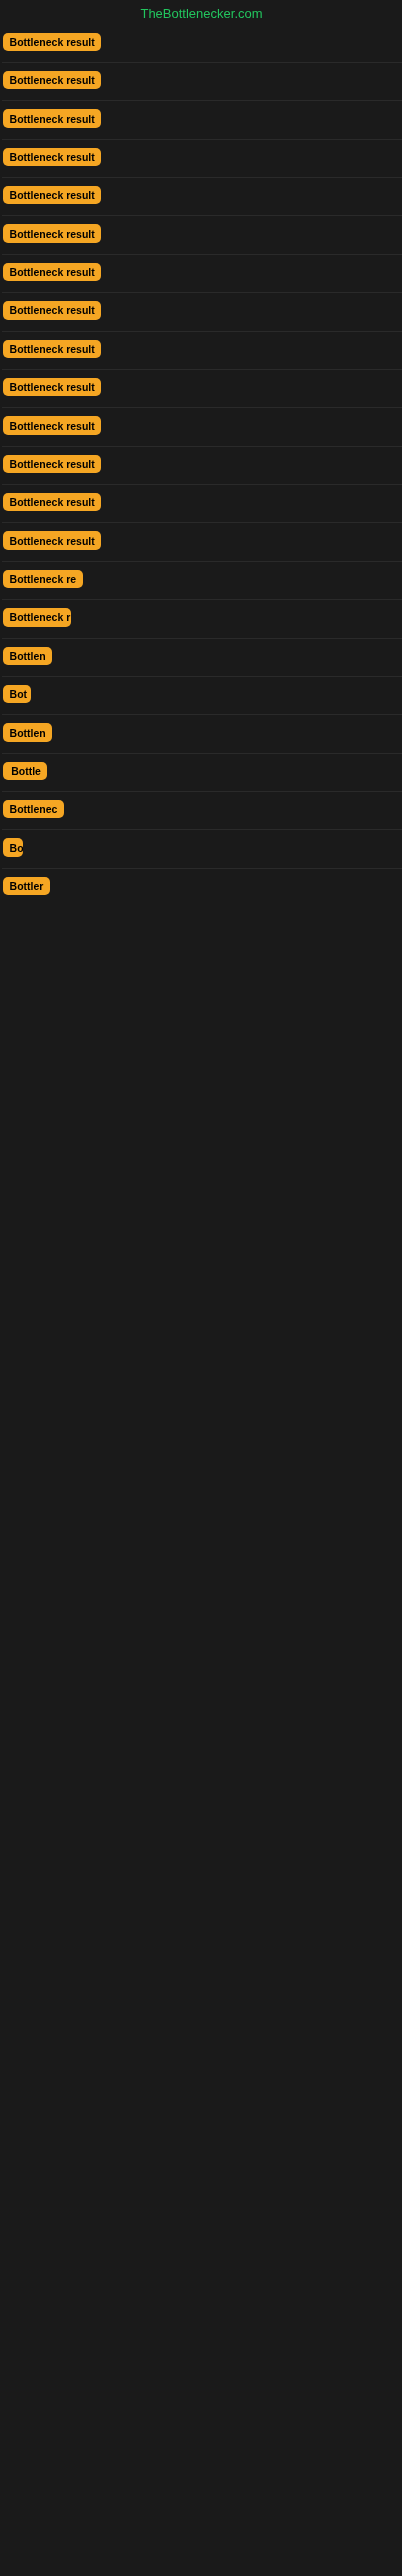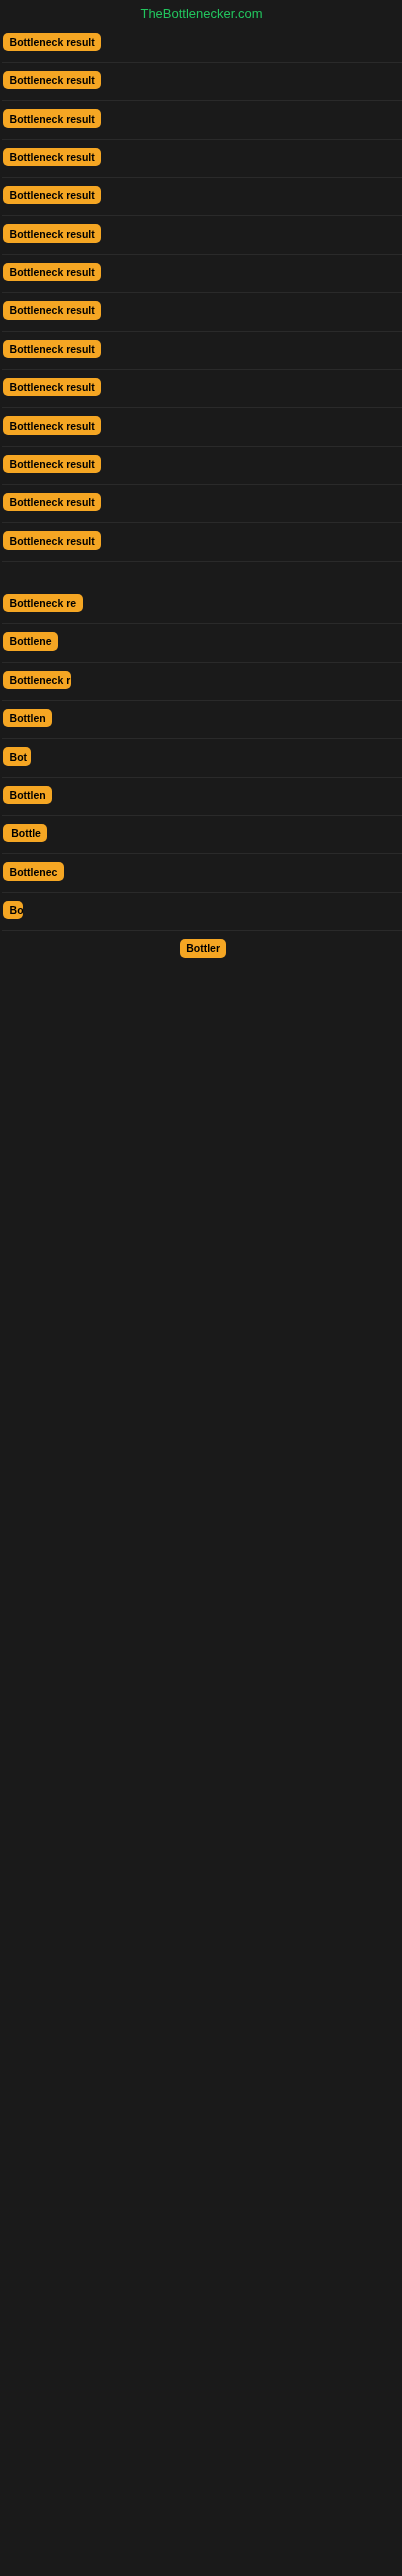--- a/index.html
+++ b/index.html
@@ -37,21 +37,20 @@
     }
 
     .bar-row {
       margin: 0 0 0 1.6px;
       padding: 8px 0 8px 1.6px;
       border-bottom: 0.8px solid #2a2a2a;
     }
 
     .bar-row:last-child {
       border-bottom: none;
-      text-align: center;
     }
   </style>
 </head>
 <body>
 
 <div class="site-title">TheBottlenecker.com</div>
 
 <div id="bars-container">
     <div class="bar-row"><span class="bottleneck-bar" style="max-width: 105px;">Bottleneck result</span></div>
     <div class="bar-row"><span class="bottleneck-bar" style="max-width: 105px;">Bottleneck result</span></div>
@@ -60,22 +59,21 @@
     <div class="bar-row"><span class="bottleneck-bar" style="max-width: 105px;">Bottleneck result</span></div>
     <div class="bar-row"><span class="bottleneck-bar" style="max-width: 105px;">Bottleneck result</span></div>
     <div class="bar-row"><span class="bottleneck-bar" style="max-width: 105px;">Bottleneck result</span></div>
     <div class="bar-row"><span class="bottleneck-bar" style="max-width: 105px;">Bottleneck result</span></div>
     <div class="bar-row"><span class="bottleneck-bar" style="max-width: 105px;">Bottleneck result</span></div>
     <div class="bar-row"><span class="bottleneck-bar" style="max-width: 105px;">Bottleneck result</span></div>
     <div class="bar-row"><span class="bottleneck-bar" style="max-width: 105px;">Bottleneck result</span></div>
     <div class="bar-row"><span class="bottleneck-bar" style="max-width: 105px;">Bottleneck result</span></div>
     <div class="bar-row"><span class="bottleneck-bar" style="max-width: 105px;">Bottleneck result</span></div>
     <div class="bar-row"><span class="bottleneck-bar" style="max-width: 105px;">Bottleneck result</span></div>
-    <div class="bar-row"><span class="bottleneck-bar" style="max-width: 81px; margin-top: 24px;">Bottleneck re</span></div>
-    <div class="bar-row"><span class="bottleneck-bar" style="max-width: 60px;">Bottlene</span></div>
+    <div class="bar-row"><span class="bottleneck-bar" style="max-width: 81px;">Bottleneck re</span></div>
     <div class="bar-row"><span class="bottleneck-bar" style="max-width: 68px;">Bottleneck r</span></div>
     <div class="bar-row"><span class="bottleneck-bar" style="max-width: 52px;">Bottlen</span></div>
     <div class="bar-row"><span class="bottleneck-bar" style="max-width: 28px; text-align: center;">Bot</span></div>
     <div class="bar-row"><span class="bottleneck-bar" style="max-width: 52px;">Bottlen</span></div>
     <div class="bar-row"><span class="bottleneck-bar" style="max-width: 44px; padding-left: 8px;">Bottle</span></div>
     <div class="bar-row"><span class="bottleneck-bar" style="max-width: 64px; text-align: center;">Bottlenec</span></div>
     <div class="bar-row"><span class="bottleneck-bar" style="max-width: 20px;">Bo</span></div>
     <div class="bar-row"><span class="bottleneck-bar" style="max-width: 47px;">Bottler</span></div>
   </div>
 

